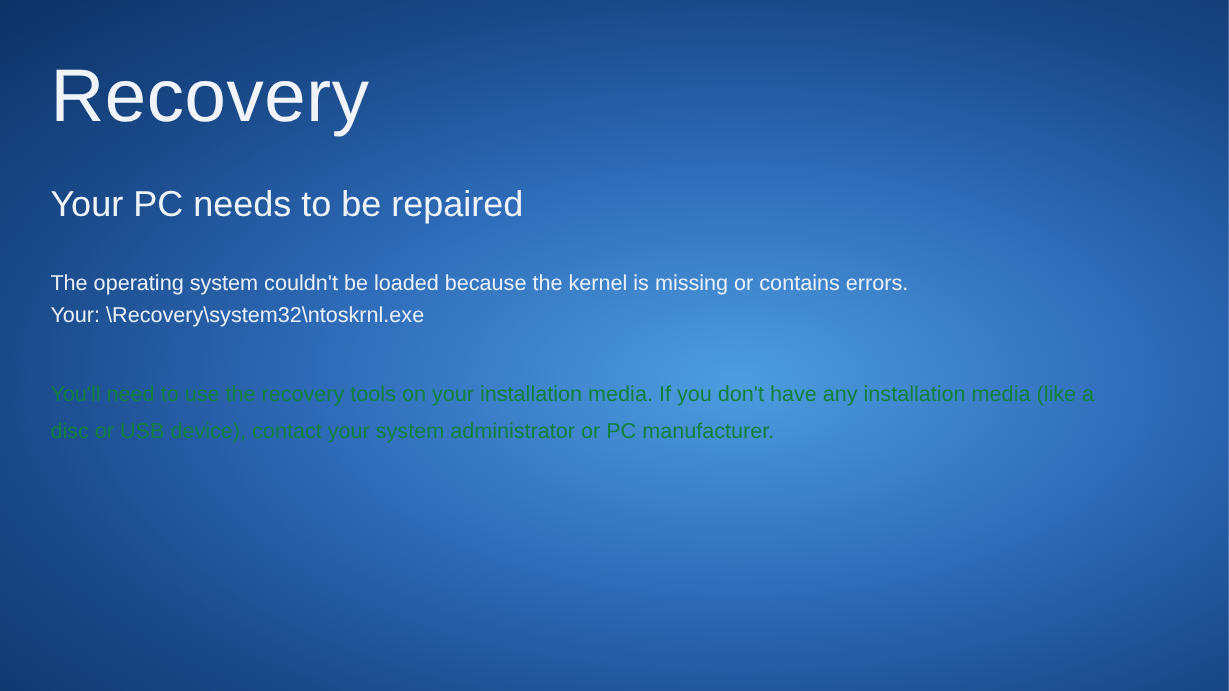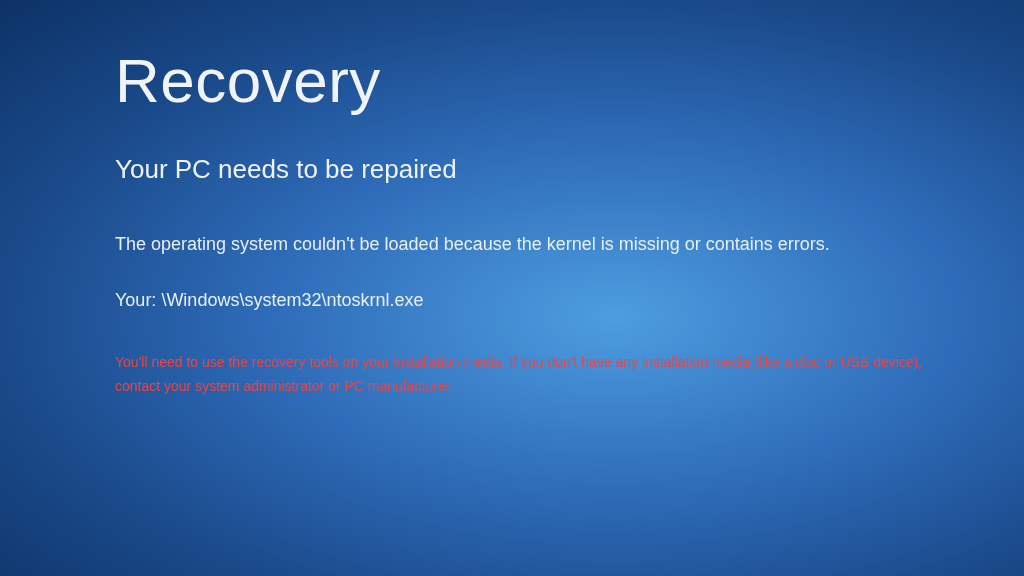--- a/index.html
+++ b/index.html
@@ -11,64 +11,63 @@
       width: 1024px;
       height: 576px;
       background: radial-gradient(ellipse at 60% 55%, #4d9de0 0%, #2e6bb8 40%, #1a4a8a 70%, #0d3266 100%);
       font-family: "Segoe UI Light", "Segoe UI", -apple-system, sans-serif;
       font-weight: 300;
       color: #ffffff;
       overflow: hidden;
       position: relative;
     }
     .container {
-      padding: 45px 60px 0 115px;
+      padding: 45px 60px 0 42px;
     }
     .title {
       font-size: 62px;
       font-weight: 300;
       letter-spacing: 0.5px;
       margin-bottom: 38px;
       color: #f0f4f8;
     }
     .subtitle {
-      font-size: 26px;
+      font-size: 30px;
       font-weight: 300;
-      margin-bottom: 47px;
+      margin-bottom: 36px;
       color: #eef3f7;
     }
     .description {
       font-size: 18px;
       font-weight: 300;
       line-height: 1.4;
-      margin-bottom: 30px;
       color: #e8eff5;
       max-width: 880px;
     }
     .details {
       font-size: 18px;
       font-weight: 300;
       line-height: 1.55;
       margin-bottom: 36px;
       color: #e8eff5;
     }
     .instructions {
-      font-size: 14px;
+      font-size: 18px;
       font-weight: 300;
       line-height: 1.7;
-      color: #ef4444;
+      color: #15803d;
       max-width: 900px;
     }
   </style>
 </head>
 <body>
 
 <div class="container">
   <h1 class="title">Recovery</h1>
   <h2 class="subtitle">Your PC needs to be repaired</h2>
   <p class="description">The operating system couldn't be loaded because the kernel is missing or contains errors.</p>
   <div class="details">
     <div>
-      <span>Your: </span><span>\Windows\system32\ntoskrnl.exe</span>
+      <span>Your: </span><span>\Recovery\system32\ntoskrnl.exe</span>
     </div>
   </div>
   <p class="instructions">You'll need to use the recovery tools on your installation media. If you don't have any installation media (like a disc or USB device), contact your system administrator or PC manufacturer.</p>
 </div>
 
 </body></html>

